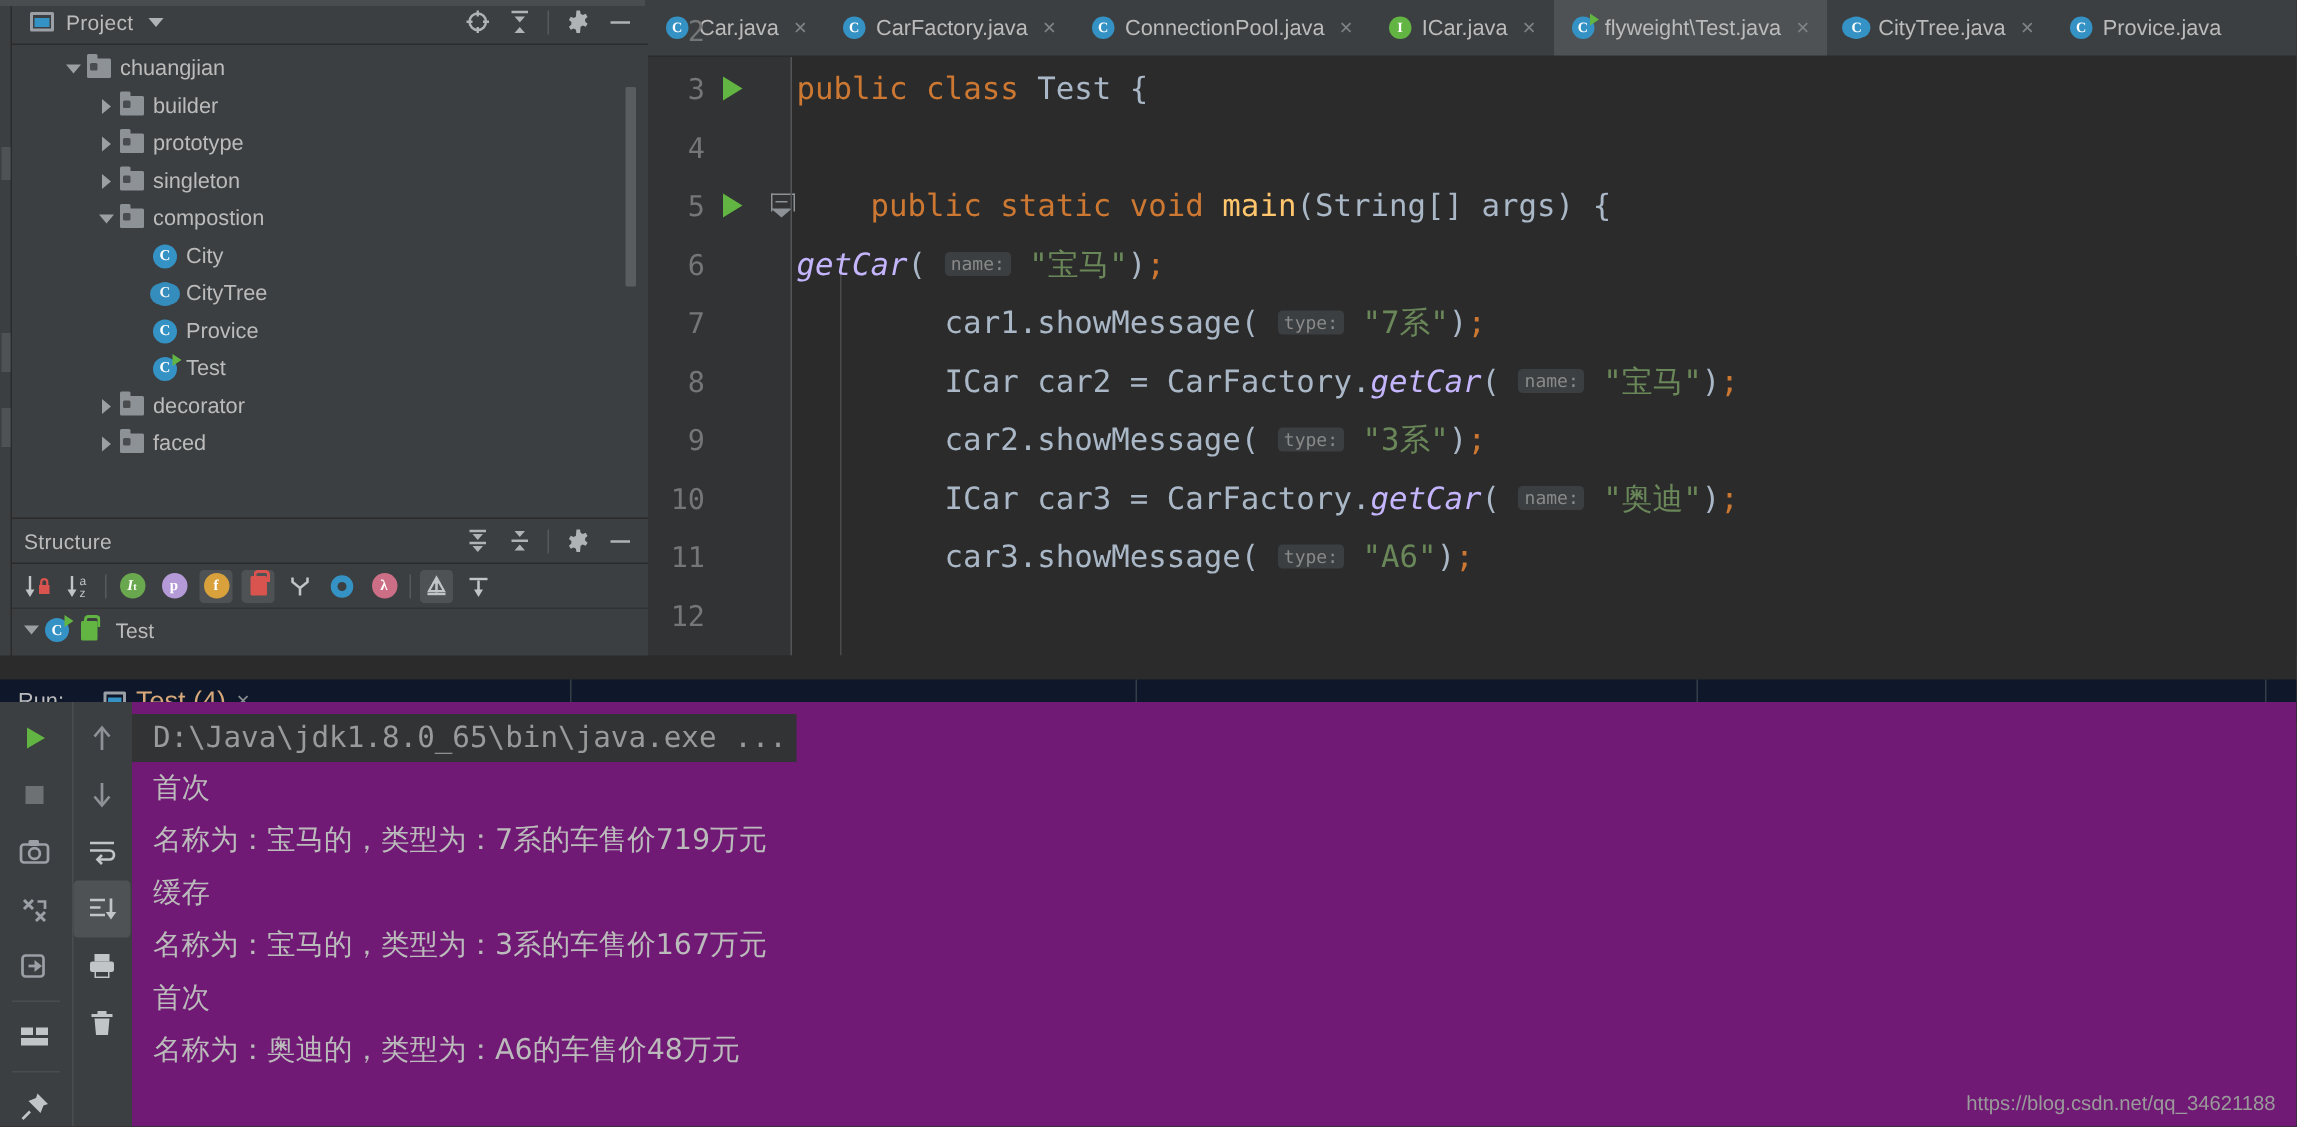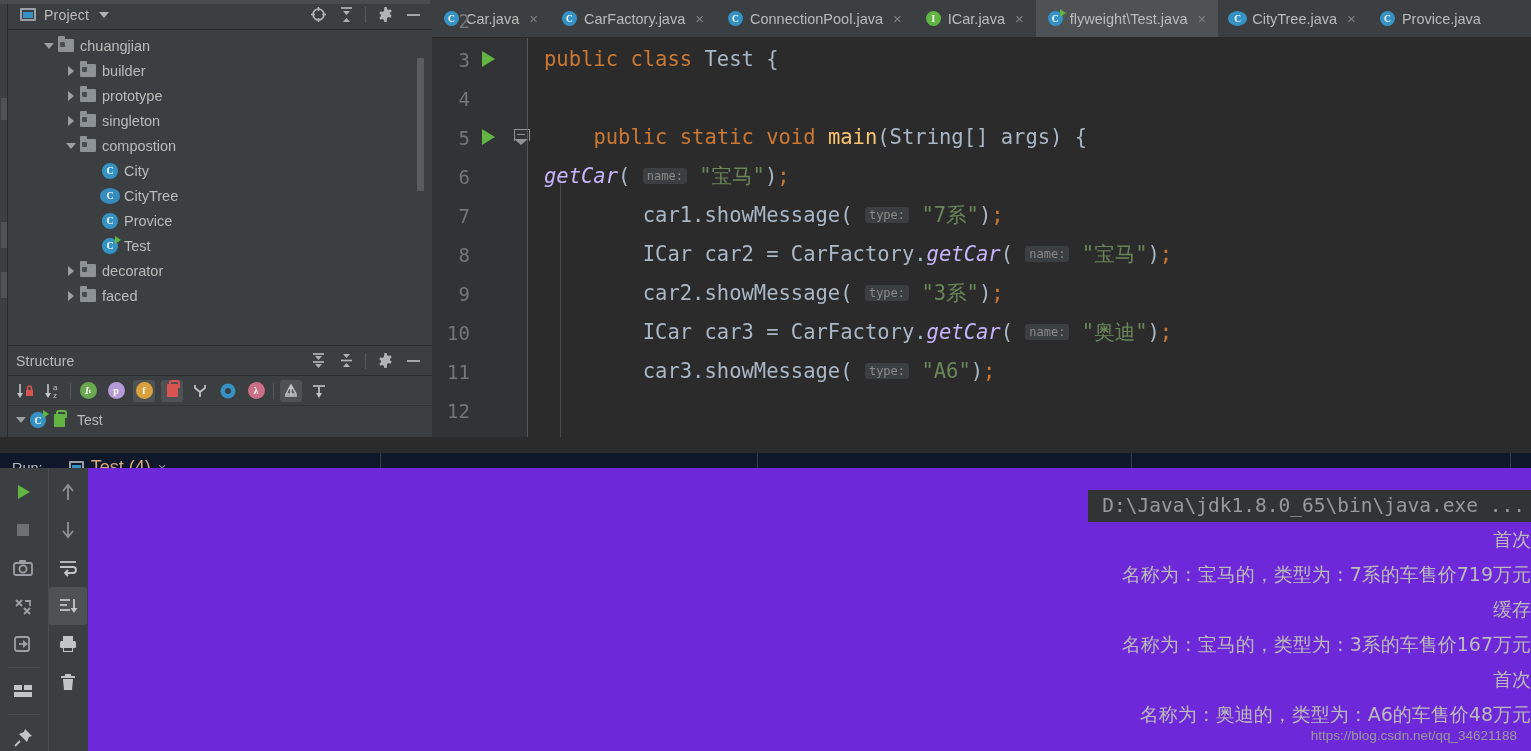--- a/index.html
+++ b/index.html
@@ -135,21 +135,21 @@
   .tab-ico.run::after {
     content:''; position:absolute; right:-3px; top:-2px;
     border-left:6px solid #62b543; border-top:4px solid transparent; border-bottom:4px solid transparent;
   }
   .tab-ico.abstract { box-shadow:-3px 0 0 -1px #3592c4, 3px 0 0 -1px #3592c4; }
 
   .code-wrap { position:absolute; left:0; top:38px; right:0; bottom:0; background:#2b2b2b; display:flex; }
   .gutter { width:96px; flex:0 0 96px; background:#313335; position:relative; }
   .code-body { flex:1 1 auto; position:relative; overflow:hidden; }
   .code-line {
-    position:absolute; left:16px; right:0; height:39px; display:flex; align-items:center;
+    position:absolute; left:3px; right:0; height:39px; display:flex; align-items:center;
     font-family:"DejaVu Sans Mono","Liberation Mono",monospace; font-size:20.5px; white-space:pre;
   }
   .gut-num { position:absolute; right:58px; color:#757677; font-size:19px;
              font-family:"DejaVu Sans Mono", monospace; text-align:right; }
   .gut-run { position:absolute; left:50px; width:0;height:0;
              border-left:13px solid #62b543; border-top:8px solid transparent; border-bottom:8px solid transparent; }
   .gut-fold { position:absolute; left:82px; width:15px; height:15px; }
   .gut-fold::before{content:'';position:absolute;left:0;top:0;width:14px;height:11px;border:1px solid #8d9296;border-bottom:0;}
   .gut-fold::after{content:'';position:absolute;left:0;top:10px;width:0;height:0;
      border-left:7px solid transparent;border-right:7px solid transparent;border-top:6px solid #8d9296;}
@@ -188,21 +188,21 @@
 
   .run-body { position:absolute; left:0; top:31px; right:0; bottom:0; background:#2b2b2b; display:flex; }
   .run-tools { width:48px; flex:0 0 48px; background:#3c3f41; padding-top:5px; }
   .run-tools2 { width:40px; flex:0 0 40px; background:#3c3f41; padding-top:5px; border-left:1px solid #4a4d4f;}
   .rtbtn { width:46px;height:38px; display:flex;align-items:center;justify-content:center; }
   .rtbtn2 { width:38px;height:38px; display:flex;align-items:center;justify-content:center; }
   .rtbtn2.on { background:#4e5254; border-radius:3px; }
   .tool-div { height:1px; background:#4a4d4f; margin:4px 8px; }
 
   .console {
-    flex:1 1 auto; position:relative; background:#6d28d9; overflow:hidden; padding-top:22px;text-align:right;
+    flex:1 1 auto; position:relative; background:#701a75; overflow:hidden; padding-top:8px;
   }
   .cline {
     font-family:"DejaVu Sans","Liberation Sans",sans-serif; font-size:19px; color:#bbbbbb;
     padding:5px 0 5px 14px; white-space:pre; line-height:1.32;
   }
   .cline.cmd { color:#9a9a9a; font-family:"DejaVu Sans Mono", monospace; font-size:19.5px;
                background:#313335; display:inline-block; padding:3px 6px 3px 14px; margin-left:0;}
   .cmdrow { padding-left:0; }
 
   .watermark {

